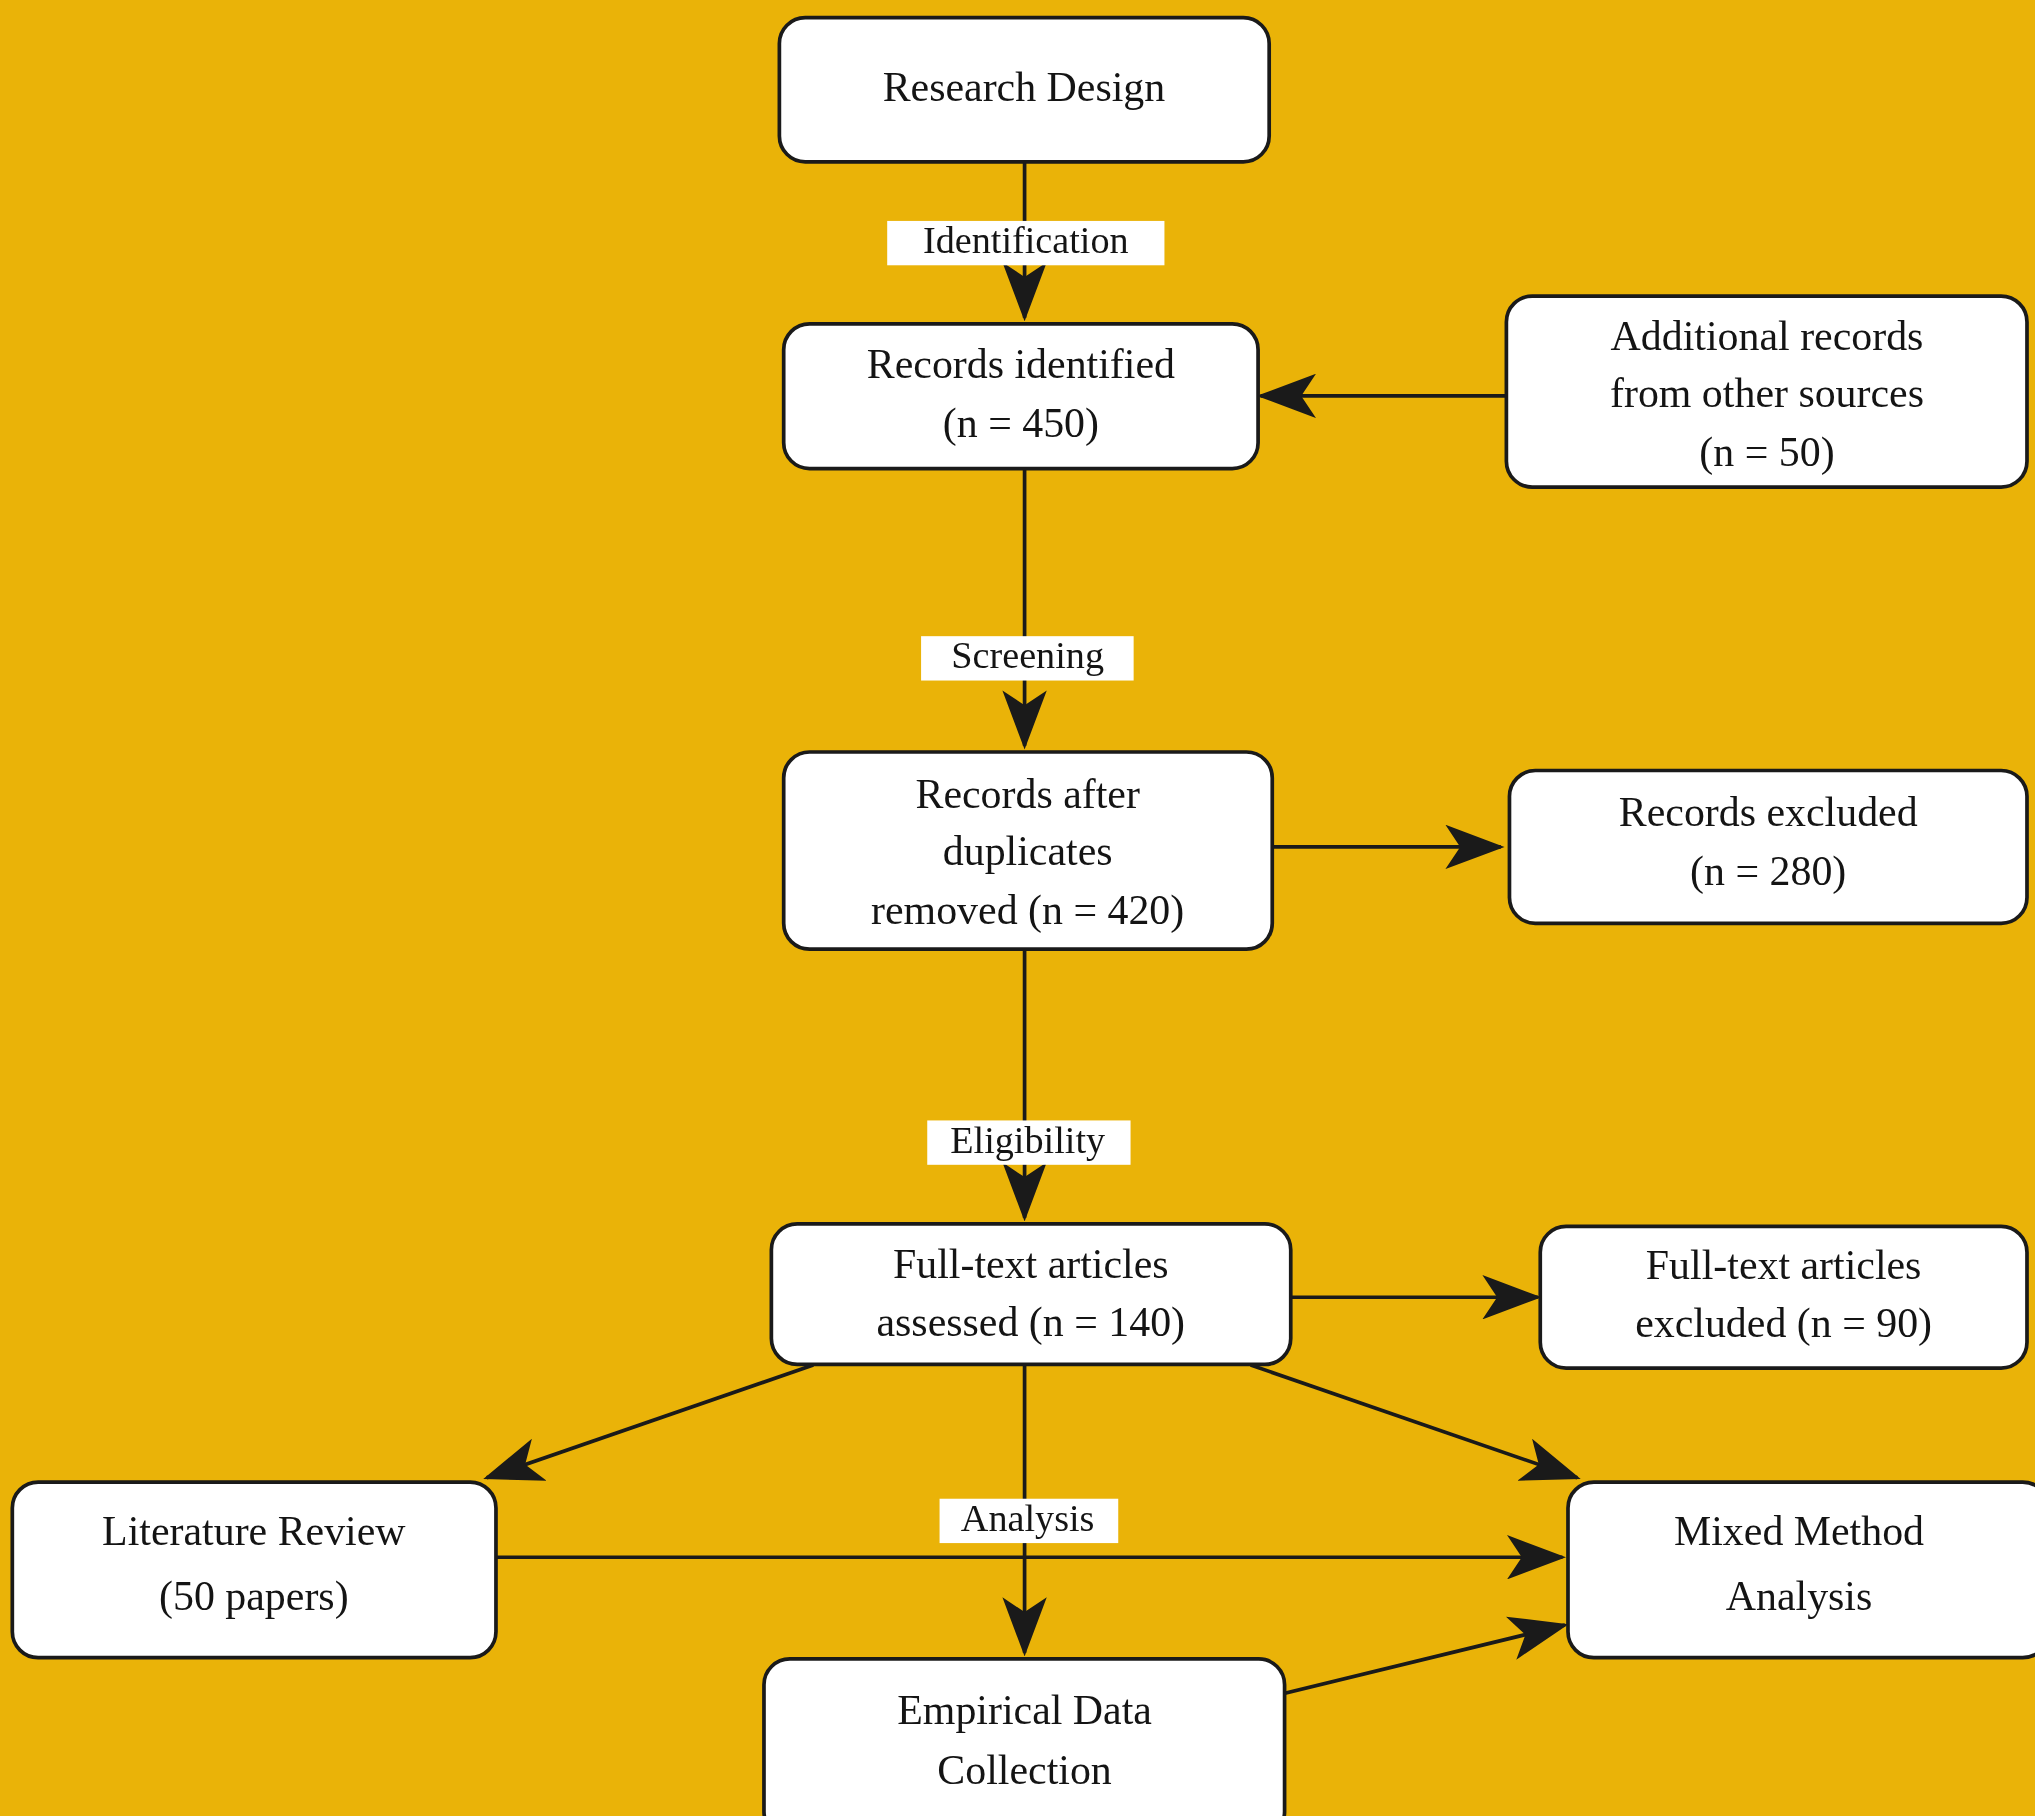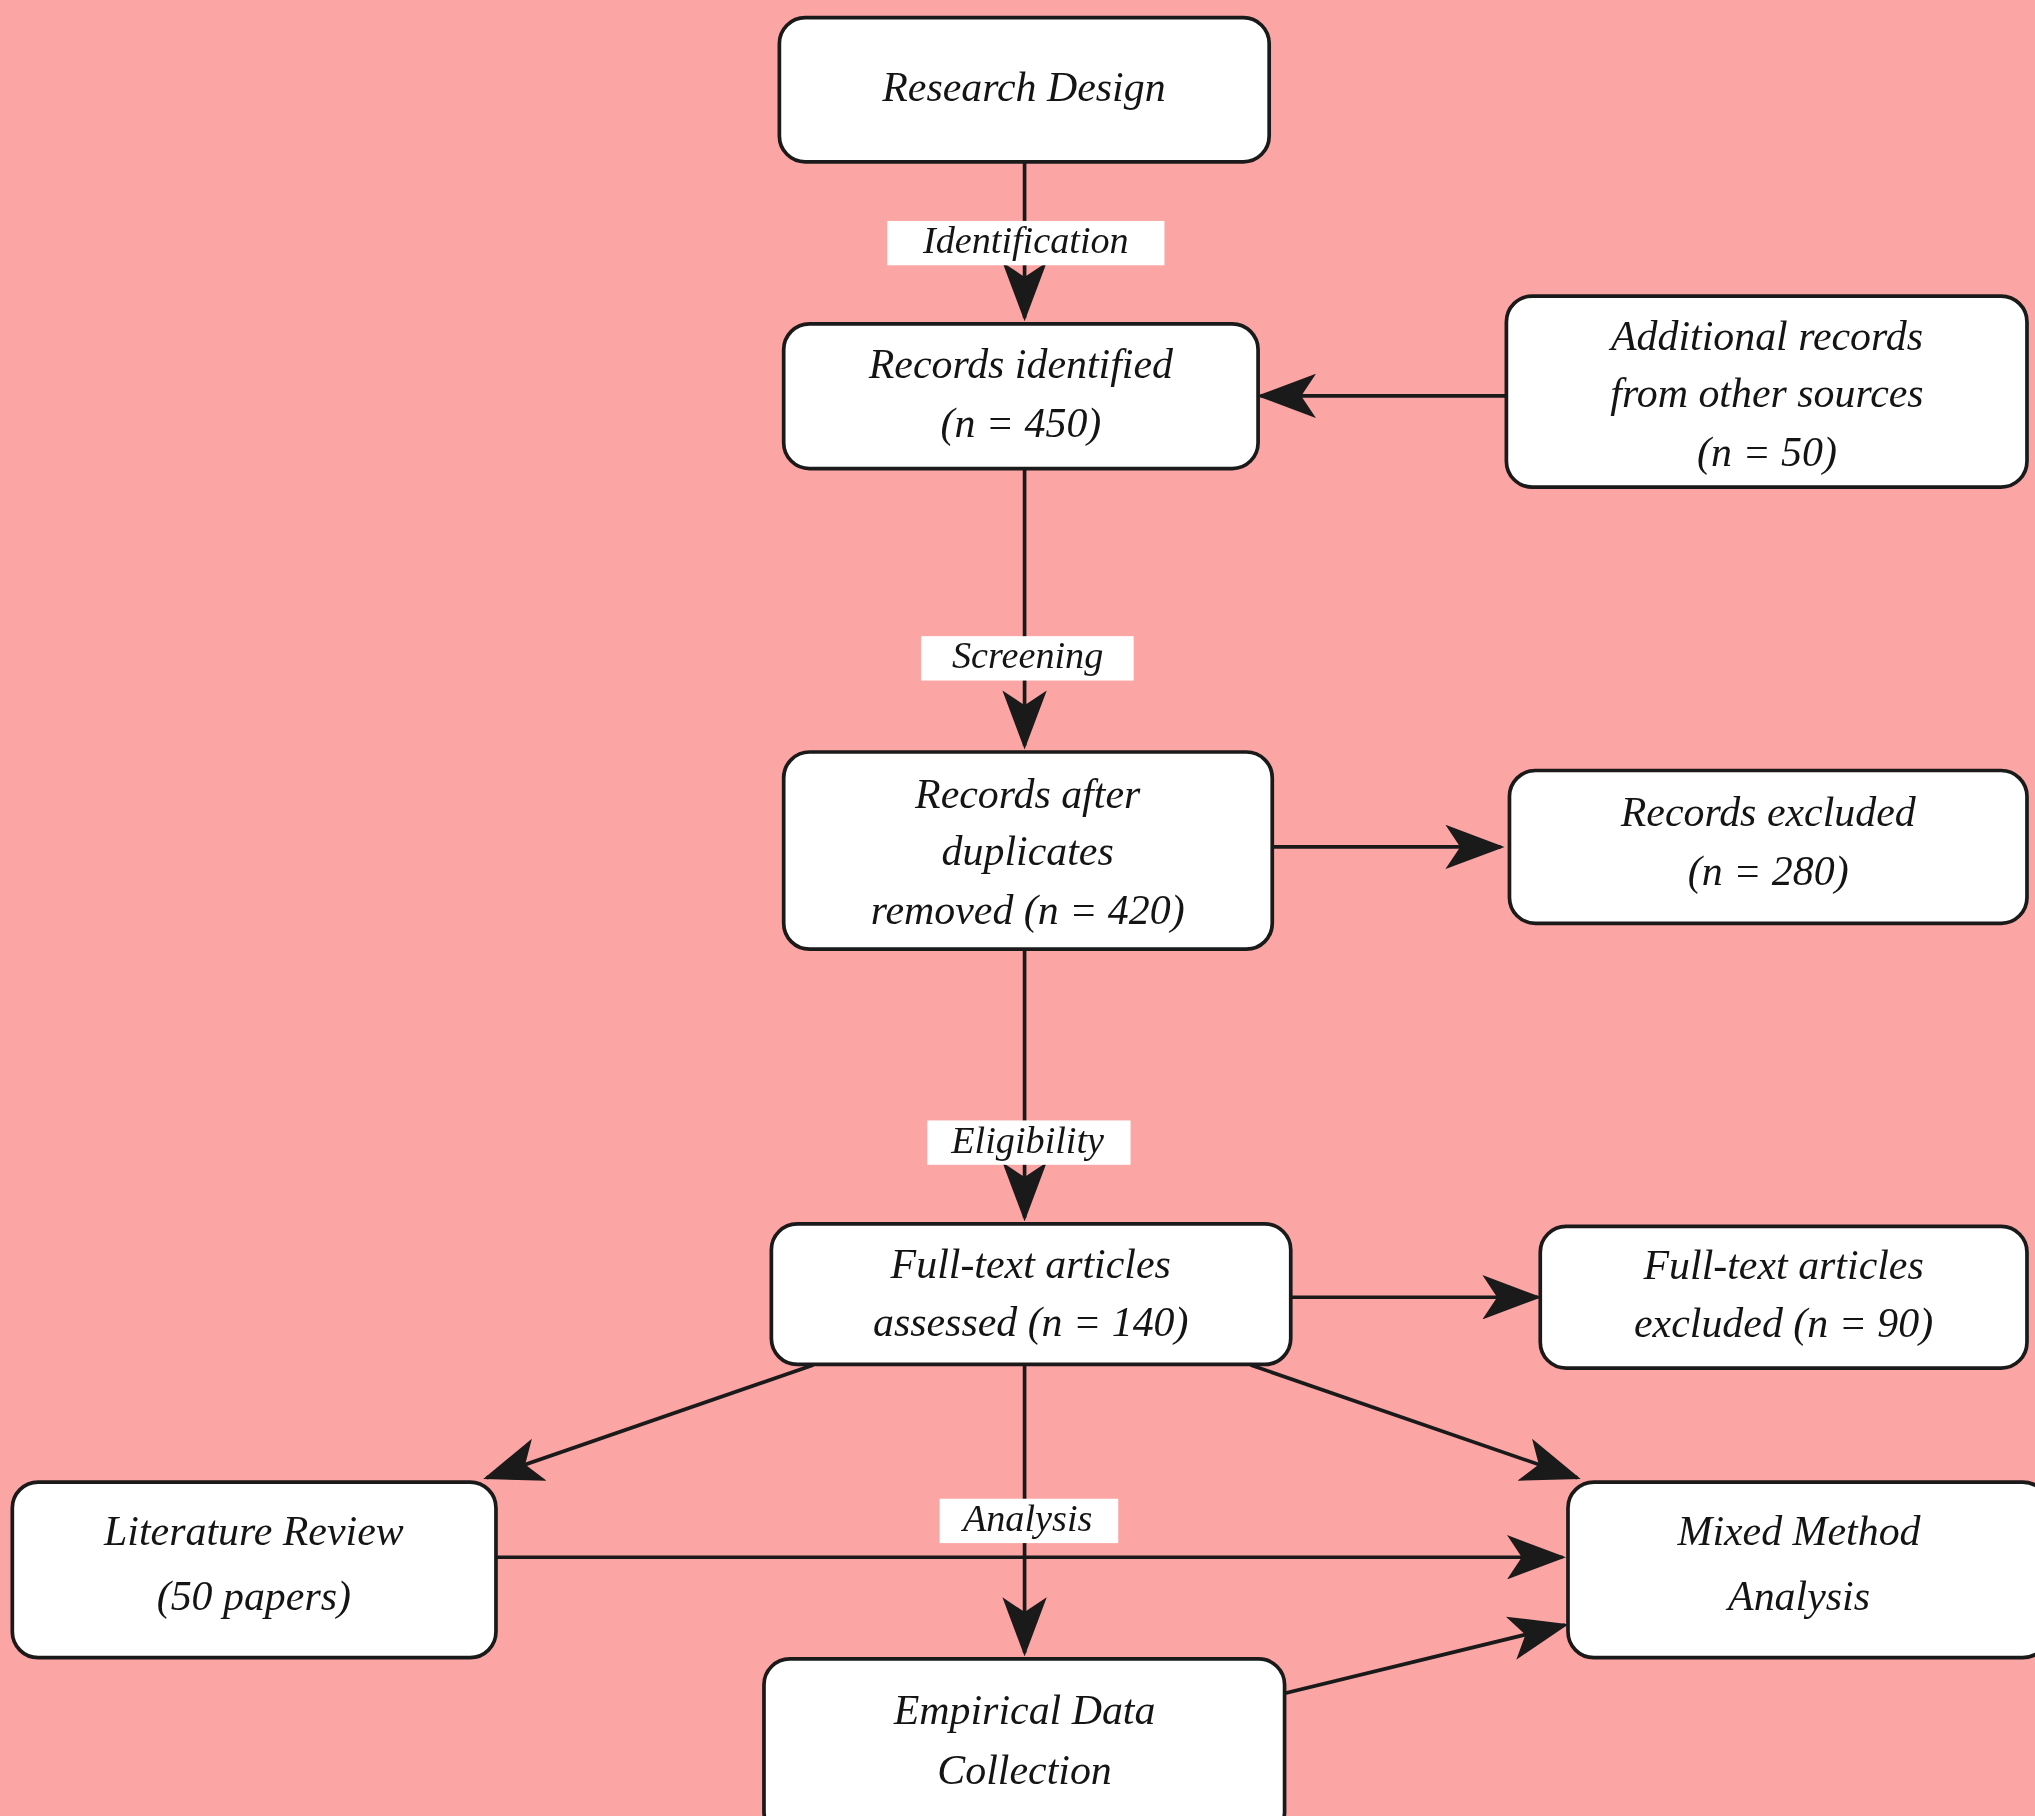--- a/index.html
+++ b/index.html
@@ -4,24 +4,23 @@
 <style>
   html, body {
     margin: 0;
     padding: 0;
     background: #ffffff;
   }
   #flow-root {
     position: relative;
     width: 2035px;
     height: 1817px;
-    background: #fca5a5;
+    background: #eab308;
     overflow: hidden;
     font-family: "Liberation Serif", "DejaVu Serif", serif;
-    font-style: italic;
   }
   svg#flow-svg {
     position: absolute;
     top: 0; left: 0;
     width: 2035px;
     height: 1817px;
     display: block;
   }
   .node-rect {
     fill: #ffffff;

